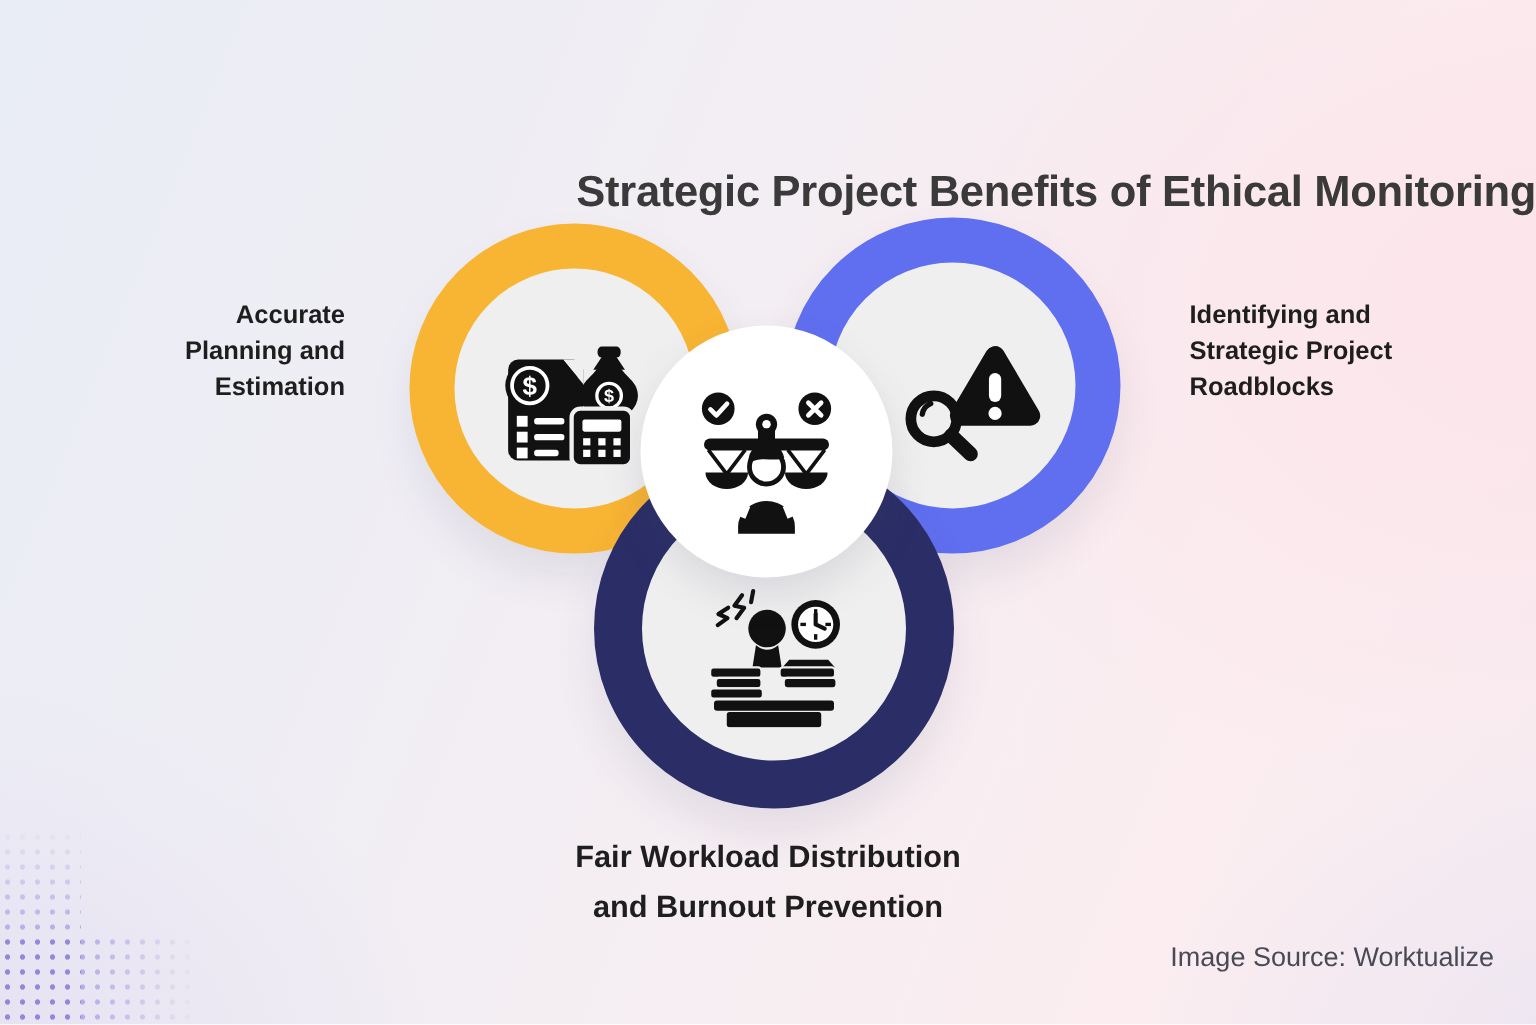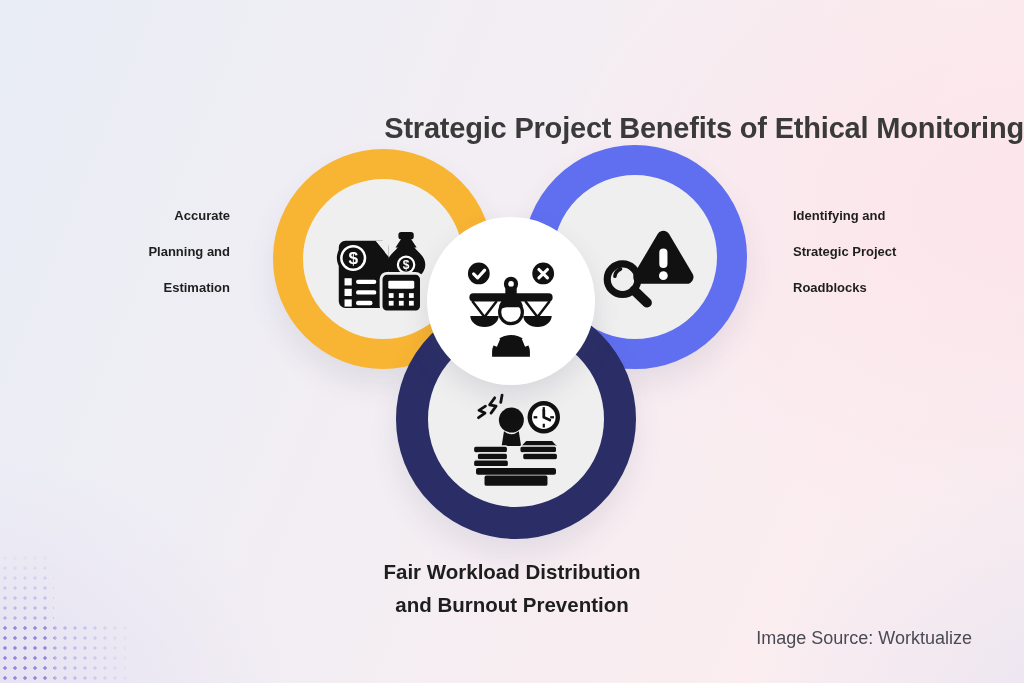--- a/index.html
+++ b/index.html
@@ -57,30 +57,30 @@
     box-shadow: 0 12px 26px rgba(70,70,110,0.13);
   }
 
   .icon-estimation { transform: translateY(14px); }
   .icon-risk       { transform: translate(10px, 14px); }
   .icon-burnout    { transform: translateY(22px); }
   .icon-ethics     { transform: translateY(9px); }
 
   .node-label {
     position: absolute; z-index: 6;
-    font-size: 13px; font-weight: bold; color: #1e1e1e;
-    line-height: 36px; white-space: pre-line;
+    font-size: 17px; font-weight: bold; color: #1e1e1e;
+    line-height: 24px; white-space: pre-line;
   }
   .label-left   { left: 58px;  top: 198px; width: 172px; text-align: right; }
   .label-right  { left: 793px; top: 198px; width: 210px; text-align: left; }
   .label-bottom { left: 0; right: 0; top: 555px; text-align: center; font-size: 20.5px; line-height: 33px; }
 
   .credit {
     position: absolute; z-index: 6;
-    right: 52px; top: 628px;
+    right: 28px; top: 628px;
     font-size: 18px; color: #4a4a55;
   }
 </style>
 </head>
 <body>
 
 <div class="canvas">
 
   <div class="dots dots-a"></div>
   <div class="dots dots-b"></div>

